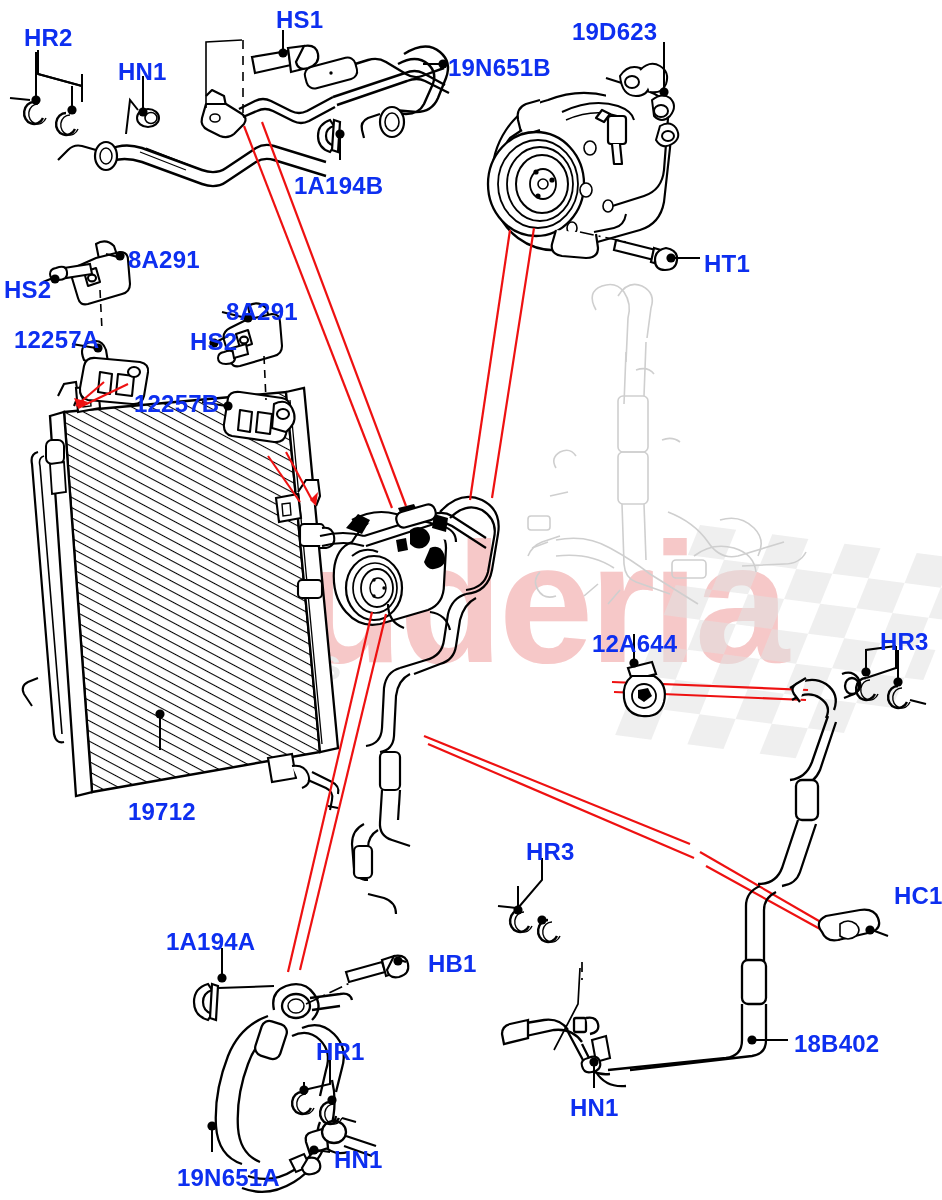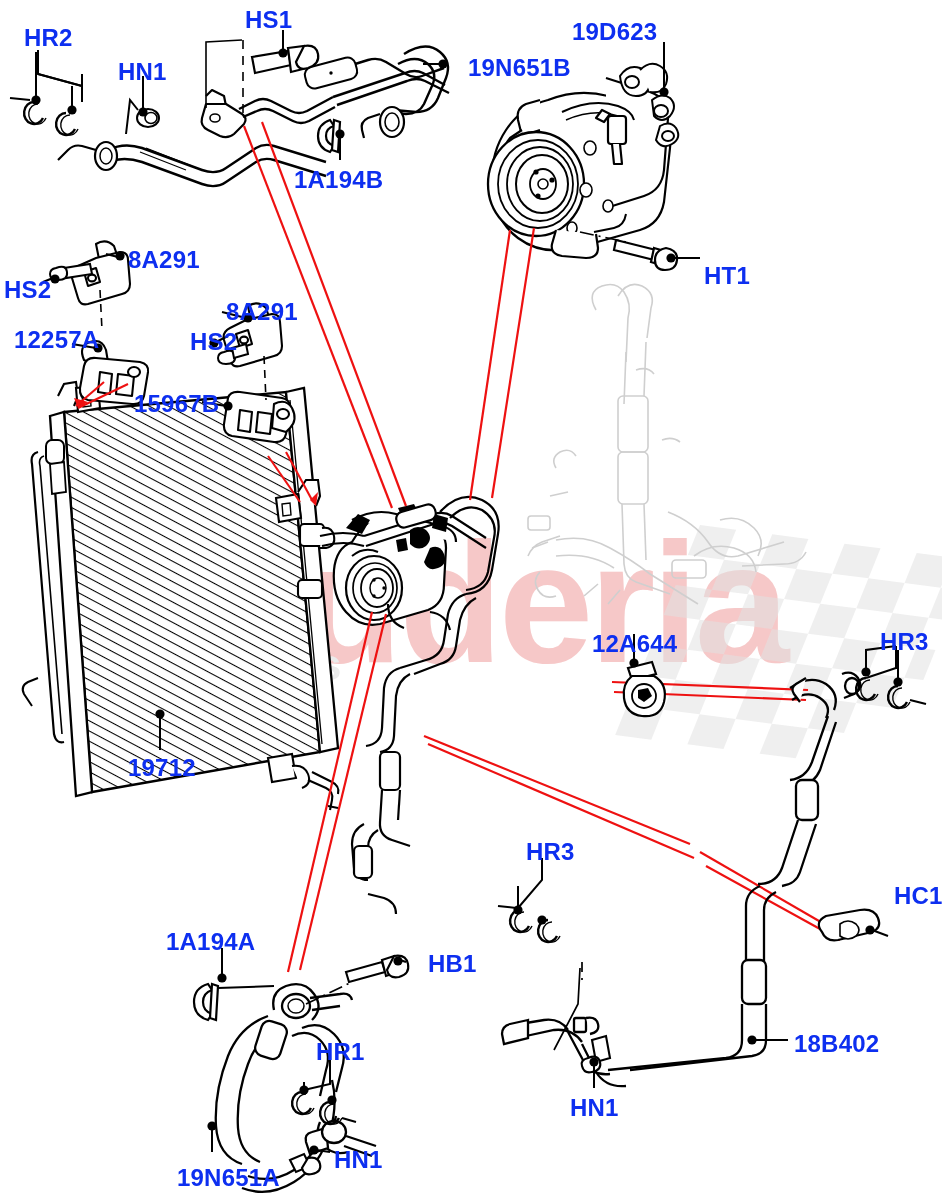--- a/index.html
+++ b/index.html
@@ -528,32 +528,32 @@
       <circle cx="304" cy="1090" r="4.6"></circle>
         <circle cx="332" cy="1100" r="4.6"></circle>
       <circle cx="594" cy="1062" r="4.6"></circle>
       <circle cx="314" cy="1150" r="4.6"></circle>
       <circle cx="212" cy="1126" r="4.6"></circle>
     </g>
   </svg>
 
   <div class="lbl" style="left:24px;top:26px">HR2</div>
   <div class="lbl" style="left:118px;top:60px">HN1</div>
-  <div class="lbl" style="left:245px;top:8px">HS1</div>
-  <div class="lbl" style="left:468px;top:56px">19N651B</div>
+  <div class="lbl" style="left:276px;top:8px">HS1</div>
+  <div class="lbl" style="left:448px;top:56px">19N651B</div>
   <div class="lbl" style="left:572px;top:20px">19D623</div>
-  <div class="lbl" style="left:294px;top:168px">1A194B</div>
-  <div class="lbl" style="left:704px;top:264px">HT1</div>
+  <div class="lbl" style="left:294px;top:174px">1A194B</div>
+  <div class="lbl" style="left:704px;top:252px">HT1</div>
   <div class="lbl" style="left:128px;top:248px">8A291</div>
   <div class="lbl" style="left:4px;top:278px">HS2</div>
   <div class="lbl" style="left:226px;top:300px">8A291</div>
   <div class="lbl" style="left:190px;top:330px">HS2</div>
   <div class="lbl" style="left:14px;top:328px">12257A</div>
-  <div class="lbl" style="left:134px;top:392px">15967B</div>
-  <div class="lbl" style="left:128px;top:756px">19712</div>
+  <div class="lbl" style="left:134px;top:392px">12257B</div>
+  <div class="lbl" style="left:128px;top:800px">19712</div>
   <div class="lbl" style="left:592px;top:632px">12A644</div>
   <div class="lbl" style="left:880px;top:630px">HR3</div>
   <div class="lbl" style="left:526px;top:840px">HR3</div>
   <div class="lbl" style="left:894px;top:884px">HC1</div>
   <div class="lbl" style="left:794px;top:1032px">18B402</div>
   <div class="lbl" style="left:166px;top:930px">1A194A</div>
   <div class="lbl" style="left:428px;top:952px">HB1</div>
   <div class="lbl" style="left:316px;top:1040px">HR1</div>
   <div class="lbl" style="left:570px;top:1096px">HN1</div>
   <div class="lbl" style="left:334px;top:1148px">HN1</div>

